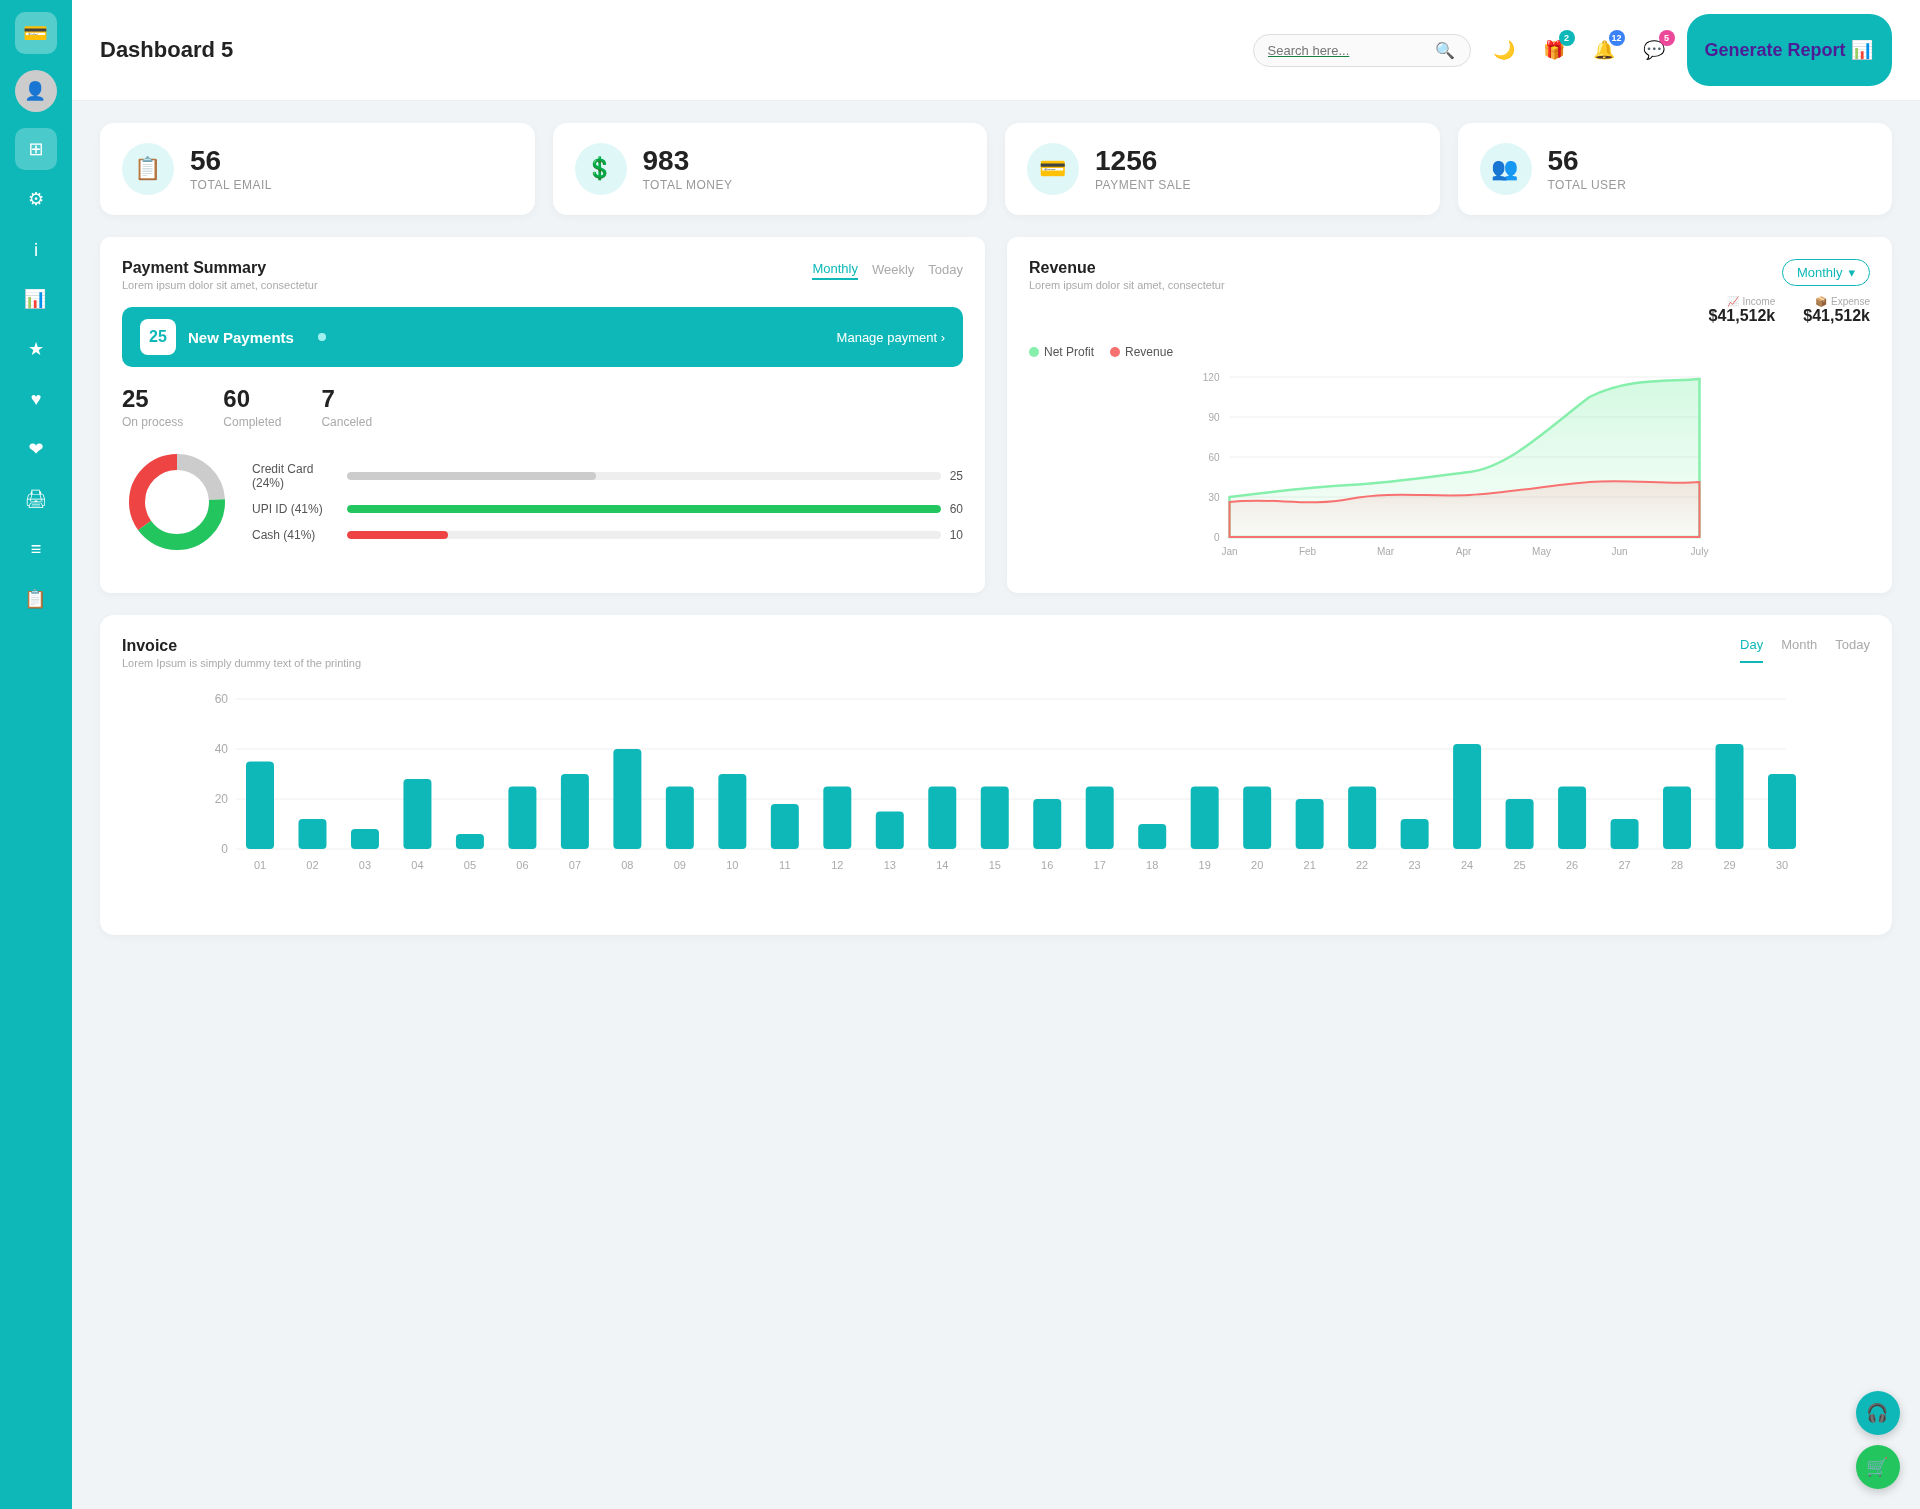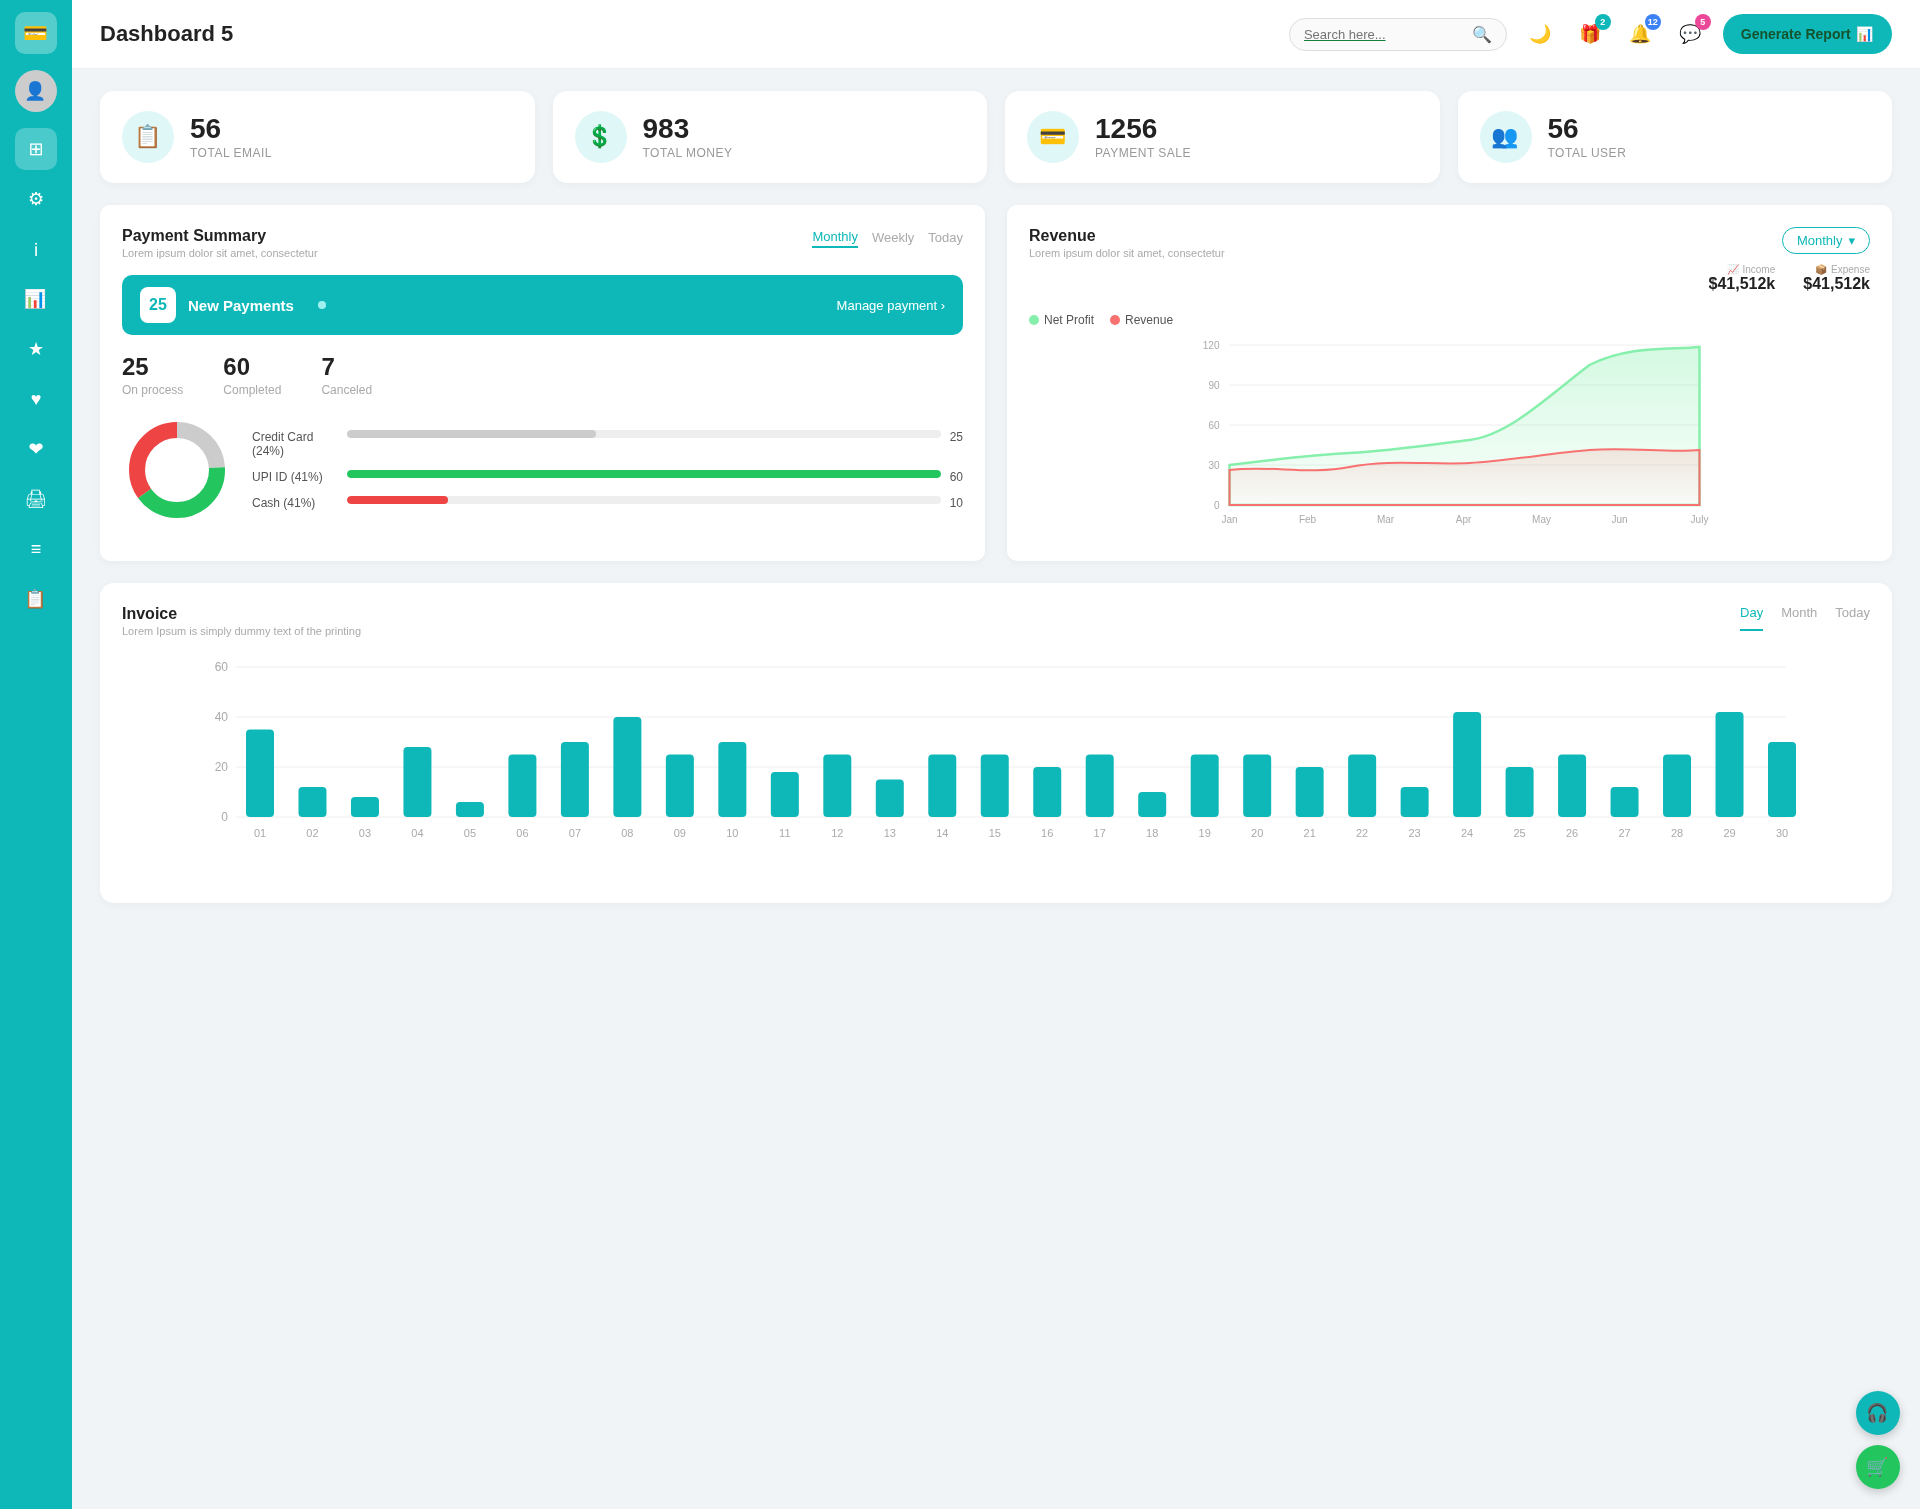--- a/index.html
+++ b/index.html
@@ -81,23 +81,23 @@
     .badge {
       position: absolute; top: -2px; right: -2px;
       width: 16px; height: 16px; border-radius: 50%;
       font-size: 9px; color: white; display: flex; align-items: center; justify-content: center;
       font-weight: bold;
     }
     .badge-teal { background: #0eb8b8; }
     .badge-blue { background: #3b82f6; }
     .badge-pink { background: #ec4899; }
     .generate-btn {
-      background: #0eb8b8; color: #14532d;
+      background: #0eb8b8; color: #4c1d95;
       border: none; border-radius: 22px;
-      padding: 12px 18px; font-size: 14px; font-weight: 600;
+      padding: 25px 18px; font-size: 18px; font-weight: 600;
       cursor: pointer; display: flex; align-items: center; gap: 6px;
     }
 
     
     .content { padding: 22px 28px; flex: 1; }
 
     
     .stat-cards { display: grid; grid-template-columns: repeat(4, 1fr); gap: 18px; margin-bottom: 22px; }
     .stat-card {
       background: white; border-radius: 14px;
@@ -141,21 +141,21 @@
     .np-dot { width: 8px; height: 8px; background: #a0f0f0; border-radius: 50%; }
     .manage-link { color: white; font-size: 13px; cursor: pointer; }
 
     .stats-row { display: flex; gap: 40px; margin-bottom: 18px; }
     .stat-item .si-num { font-size: 24px; font-weight: 700; color: #222; }
     .stat-item .si-label { font-size: 12px; color: #aaa; margin-top: 2px; }
 
     .payment-bottom { display: flex; gap: 20px; align-items: center; }
     .donut-chart { width: 110px; height: 110px; flex-shrink: 0; }
     .payment-bars { flex: 1; display: flex; flex-direction: column; gap: 12px; }
-    .bar-row { display: flex; align-items: flex-start; }
+    .bar-row { display: flex; align-items: center; }
     .bar-label { font-size: 12px; color: #555; width: 95px; }
     .bar-track { flex: 1; height: 8px; background: #eee; border-radius: 4px; overflow: hidden; }
     .bar-fill { height: 100%; border-radius: 4px; }
     .bar-val { font-size: 12px; color: #555; width: 22px; text-align: right; }
 
     
     .revenue-header { display: flex; align-items: flex-start; justify-content: space-between; margin-bottom: 12px; }
     .monthly-select {
       border: 1px solid #0eb8b8; border-radius: 20px;
       padding: 5px 14px; font-size: 13px; color: #0eb8b8;

